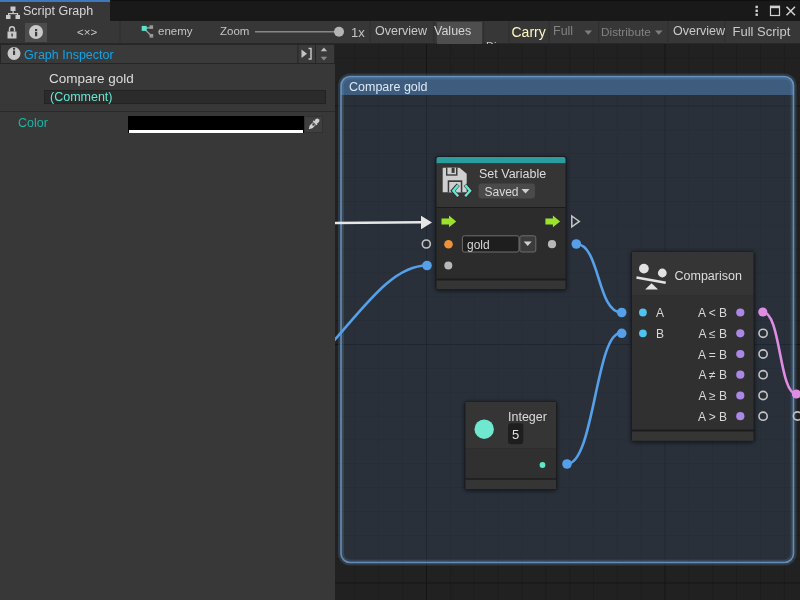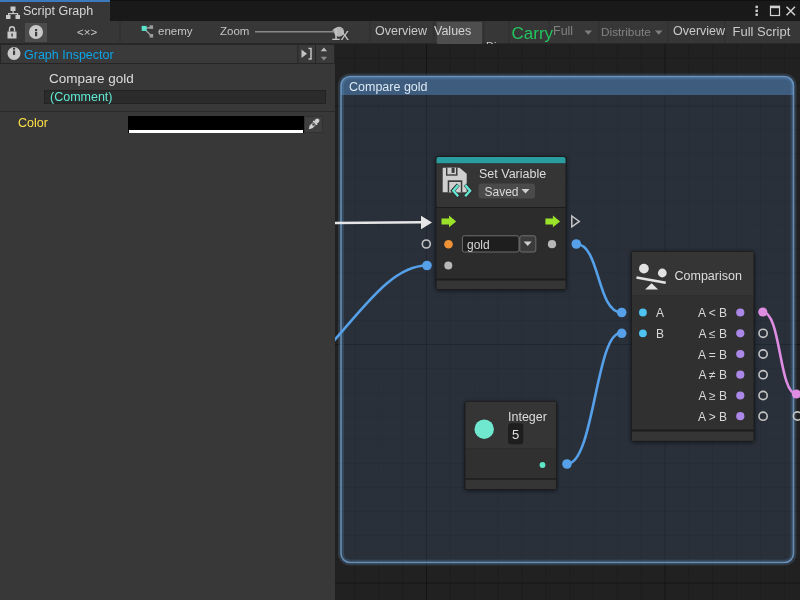--- a/index.html
+++ b/index.html
@@ -73,25 +73,25 @@
     <line x1="598.7" y1="0" x2="598.7" y2="23"></line>
     <line x1="668" y1="0" x2="668" y2="23"></line>
     <line x1="724.7" y1="0" x2="724.7" y2="23"></line>
   </g>
 
   <path d="M584.5 9.5 h7.5 l-3.75 4.3 z" fill="#7e7e7e"></path>
   <path d="M655 9.5 h7.5 l-3.75 4.3 z" fill="#7e7e7e"></path>
 </svg>
 <div class="txt" style="left:158px;top:25px;font-size:11.5px;color:#c4c4c4;">enemy</div>
 <div class="txt" style="left:220px;top:25px;font-size:11.5px;color:#c4c4c4;">Zoom</div>
-<div class="txt" style="left:331px;top:25px;font-size:17px;color:#c4c4c4;">1x</div>
+<div class="txt" style="left:351px;top:25px;font-size:13px;color:#c4c4c4;">1x</div>
 <div class="txt" style="left:375px;top:24px;font-size:12.5px;color:#c9c9c9;">Overview</div>
 <div class="txt" style="left:434px;top:24px;font-size:12.5px;color:#d4d4d4;">Values</div>
 <div class="txt" style="left:486px;top:24px;font-size:11px;color:#c9c9c9;margin-top:16px;">Dim</div>
-<div class="txt" style="left:511.5px;top:24px;font-size:17px;color:#22c55e;">Carry</div>
+<div class="txt" style="left:511.5px;top:24px;font-size:14px;color:#fef9c3;">Carry</div>
 <div class="txt" style="left:553px;top:24px;font-size:12.5px;color:#828282;">Full</div>
 <div class="txt" style="left:601px;top:24.5px;font-size:11.8px;color:#828282;">Distribute</div>
 <div class="txt" style="left:673px;top:24px;font-size:12.5px;color:#c9c9c9;">Overview</div>
 <div class="txt" style="left:732.5px;top:23.5px;font-size:13px;color:#c9c9c9;">Full Script</div>
 
 <svg class="abs" style="left:335px;top:44px" width="465" height="556" viewBox="335 44 465 556">
   <defs>
     <pattern id="gmin" width="23.85" height="23.85" patternUnits="userSpaceOnUse" x="426" y="344">
       <path d="M0.5 0 V23.85 M0 0.5 H23.85" stroke="rgba(0,0,0,0.14)" fill="none"></path>
     </pattern>
@@ -228,21 +228,21 @@
   <path d="M308.5 4.5 h2.5 v10.6 h-2.5" fill="none" stroke="#c4c4c4" stroke-width="1.5"></path>
   <line x1="315.5" y1="0.5" x2="315.5" y2="19.5" stroke="#262626"></line>
   <path d="M320.7 7.3 L323.9 3.4 L327.1 7.3 Z" fill="#bdbdbd"></path>
   <path d="M320.7 12.7 L323.9 16.6 L327.1 12.7 Z" fill="#8a8a8a"></path>
 </svg>
 <div class="txt" style="left:24px;top:48px;font-size:12.5px;color:#0ea5e9;">Graph Inspector</div>
 <div class="txt" style="left:49px;top:70.5px;font-size:13.5px;color:#dcdcdc;">Compare gold</div>
 <div class="abs" style="left:44px;top:90px;width:282px;height:14px;background:#2b2b2b;border:1px solid #232323;box-sizing:border-box;"></div>
 <div class="txt" style="left:50px;top:89.5px;font-size:12.5px;color:#5eead4;">(Comment)</div>
 <div class="abs" style="left:0;top:110.5px;width:335px;height:1px;background:#2a2a2a;"></div>
-<div class="txt" style="left:18px;top:115.5px;font-size:12.5px;color:#fde047;">Color</div>
+<div class="txt" style="left:18px;top:115.5px;font-size:12.5px;color:#14b8a6;">Color</div>
 <div class="abs" style="left:128px;top:116.3px;width:176px;height:16.7px;background:#000;"></div>
 <div class="abs" style="left:129px;top:130px;width:174px;height:2.8px;background:#fff;"></div>
 <div class="abs" style="left:304.2px;top:116.2px;width:18.4px;height:16.8px;background:#3f3f3f;border:1px solid #313131;box-sizing:border-box;"></div>
 <svg class="abs" style="left:304px;top:116px" width="19" height="17">
   <g transform="translate(9.3,8.7) rotate(45)" fill="#d2d2d2">
     <circle cx="0" cy="-5.6" r="2.1"></circle>
     <rect x="-1.5" y="-6.2" width="3" height="2.6"></rect>
     <rect x="-2.7" y="-3.6" width="5.4" height="1.7"></rect>
     <path d="M-1.9 -1.5 h3.8 v4.6 l-1.9 3.4 l-1.9 -3.4 z"></path>
     <path d="M0 -1.9 L1.6 -0.3 L0 1.3 L-1.6 -0.3 Z" fill="#3f3f3f"></path>

